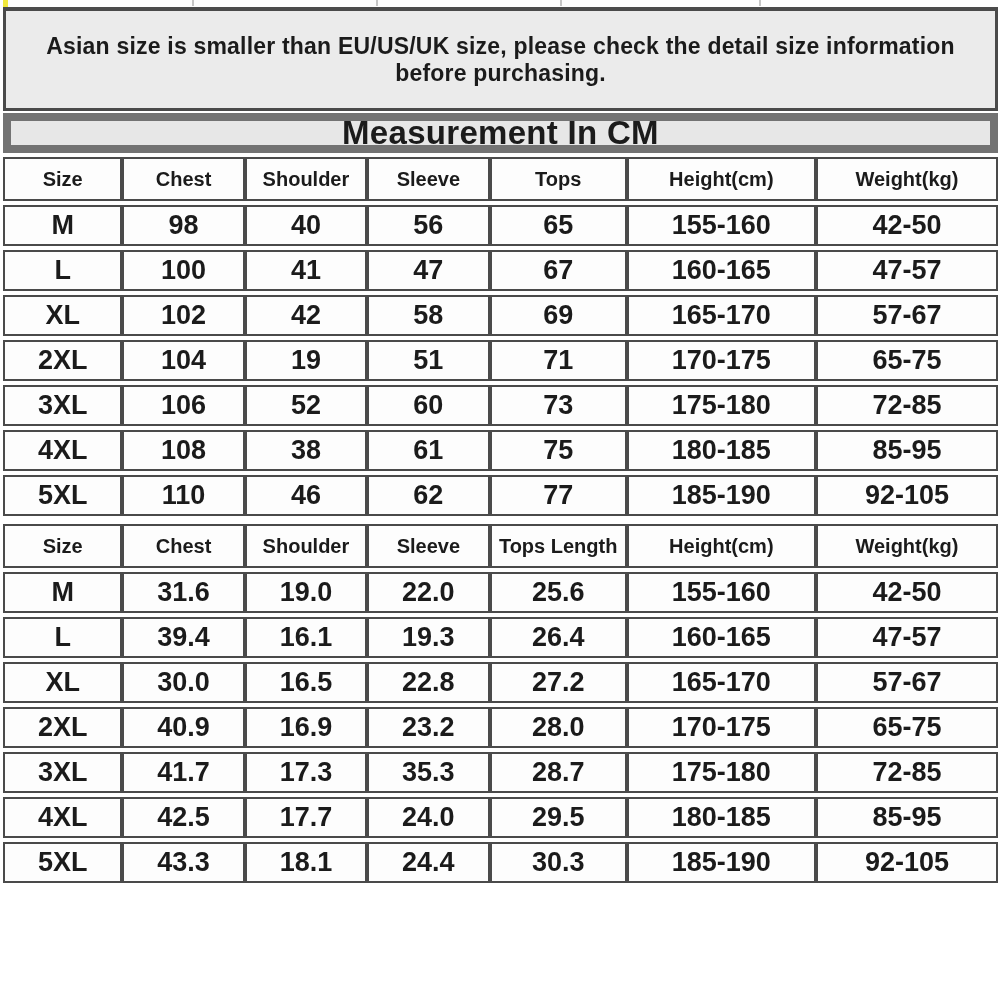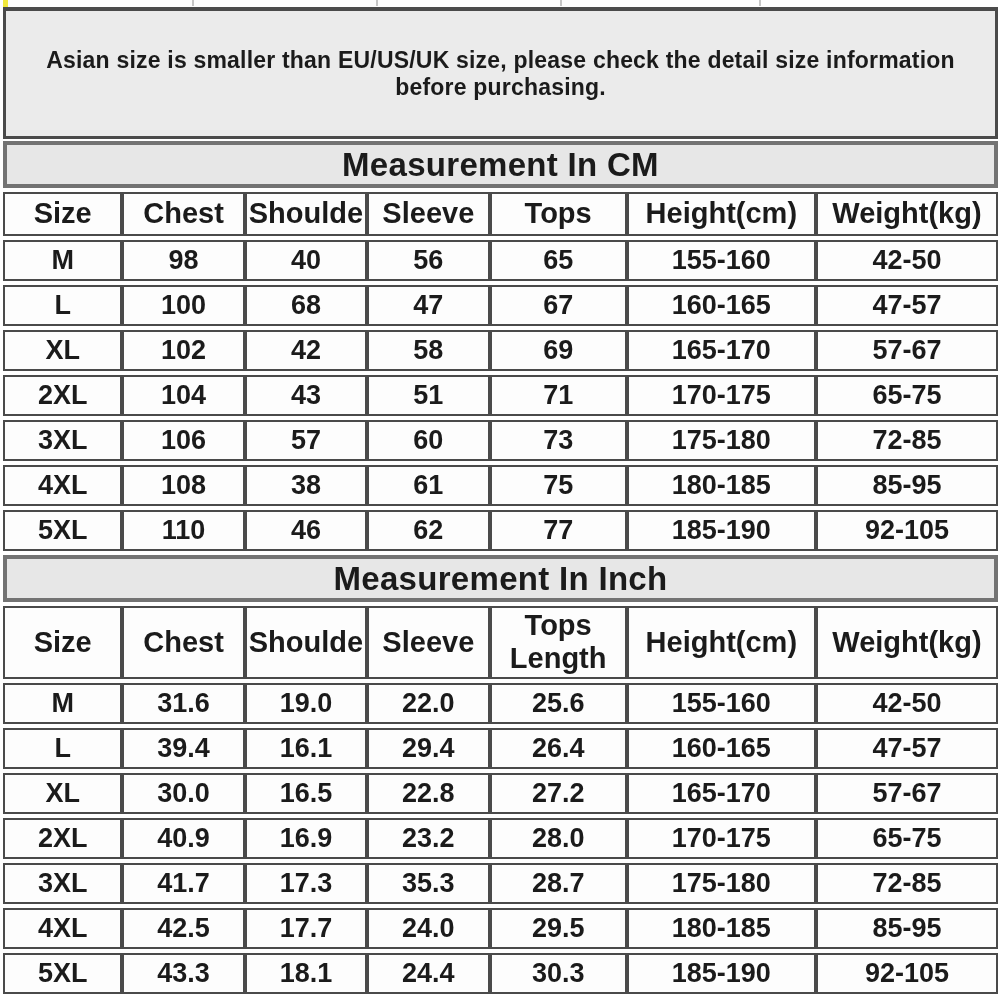--- a/index.html
+++ b/index.html
@@ -20,35 +20,35 @@
   
   .top-strip { position: relative; height: 7px; background: #fdfdfd; }
   .tick {
     position: absolute; top: 0; width: 2px; height: 6px; background: #c6c6c6;
   }
   .tick.t1 { left: 19%; } .tick.t2 { left: 37.5%; } .tick.t3 { left: 56%; } .tick.t4 { left: 76%; }
   .corner-speck {
     position: absolute; top: 0; left: 0; width: 5px; height: 7px; background: #f2e93c;
   }
   .notice-box {
-    height: 132px;
+    height: 104px;
     background: #ebebeb;
     border: 3px solid #4a4a4a;
     border-top-width: 4px;
     display: flex; align-items: center; justify-content: center;
     text-align: center;
     font-size: 23px;
     letter-spacing: 0.2px;
     padding: 0 28px;
     margin-bottom: 2px;
   }
   .table-title {
-    height: 47px;
+    height: 40px;
     background: #e7e7e7;
-    border: 4px solid #737373;
+    border: 8px solid #737373;
     display: flex; align-items: center; justify-content: center;
     font-size: 33px;
     letter-spacing: 0.3px;
   }
   table.size-table {
     width: 100%;
     table-layout: fixed;
     border-collapse: separate;
     border-spacing: 0 4px;
     background: transparent;
@@ -57,21 +57,21 @@
     border: 2px solid #4a4a4a;
     background: #fdfdfd;
     text-align: center;
     vertical-align: middle;
     font-weight: bold;
     padding: 1px 2px;
     overflow: hidden;
   }
   table.size-table th {
     height: 44px;
-    font-size: 29px;
+    font-size: 20px;
     line-height: 1.15;
     text-align: center;
   }
   table.size-table td {
     height: 41px;
     font-size: 27px;
   }
   
   col.c-size     { width: 12.0%; }
   col.c-chest    { width: 12.3%; }
@@ -127,48 +127,48 @@
             <td>98</td>
             <td>40</td>
             <td>56</td>
             <td>65</td>
             <td>155-160</td>
             <td>42-50</td>
           </tr>
           <tr>
             <td>L</td>
             <td>100</td>
-            <td>68</td>
+            <td>41</td>
             <td>47</td>
             <td>67</td>
             <td>160-165</td>
             <td>47-57</td>
           </tr>
           <tr>
             <td>XL</td>
             <td>102</td>
             <td>42</td>
             <td>58</td>
             <td>69</td>
             <td>165-170</td>
             <td>57-67</td>
           </tr>
           <tr>
             <td>2XL</td>
             <td>104</td>
-            <td>43</td>
+            <td>19</td>
             <td>51</td>
             <td>71</td>
             <td>170-175</td>
             <td>65-75</td>
           </tr>
           <tr>
             <td>3XL</td>
             <td>106</td>
-            <td>57</td>
+            <td>52</td>
             <td>60</td>
             <td>73</td>
             <td>175-180</td>
             <td>72-85</td>
           </tr>
           <tr>
             <td>4XL</td>
             <td>108</td>
             <td>38</td>
             <td>61</td>
@@ -183,21 +183,20 @@
             <td>62</td>
             <td>77</td>
             <td>185-190</td>
             <td>92-105</td>
           </tr>
         </tbody>
       </table>
   </section>
 
   <section>
-    <div class="table-title">Measurement In Inch</div>
     <table class="size-table">
       <colgroup>
         <col class="c-size">
           <col class="c-chest">
           <col class="c-shoulder">
         <col class="c-sleeve">
           <col class="c-tops">
           <col class="c-height">
           <col class="c-weight">
       </colgroup>
@@ -219,21 +218,21 @@
             <td>19.0</td>
             <td>22.0</td>
             <td>25.6</td>
             <td>155-160</td>
             <td>42-50</td>
           </tr>
           <tr>
             <td>L</td>
             <td>39.4</td>
             <td>16.1</td>
-            <td>29.4</td>
+            <td>19.3</td>
             <td>26.4</td>
             <td>160-165</td>
             <td>47-57</td>
           </tr>
           <tr>
             <td>XL</td>
             <td>30.0</td>
             <td>16.5</td>
             <td>22.8</td>
             <td>27.2</td>

